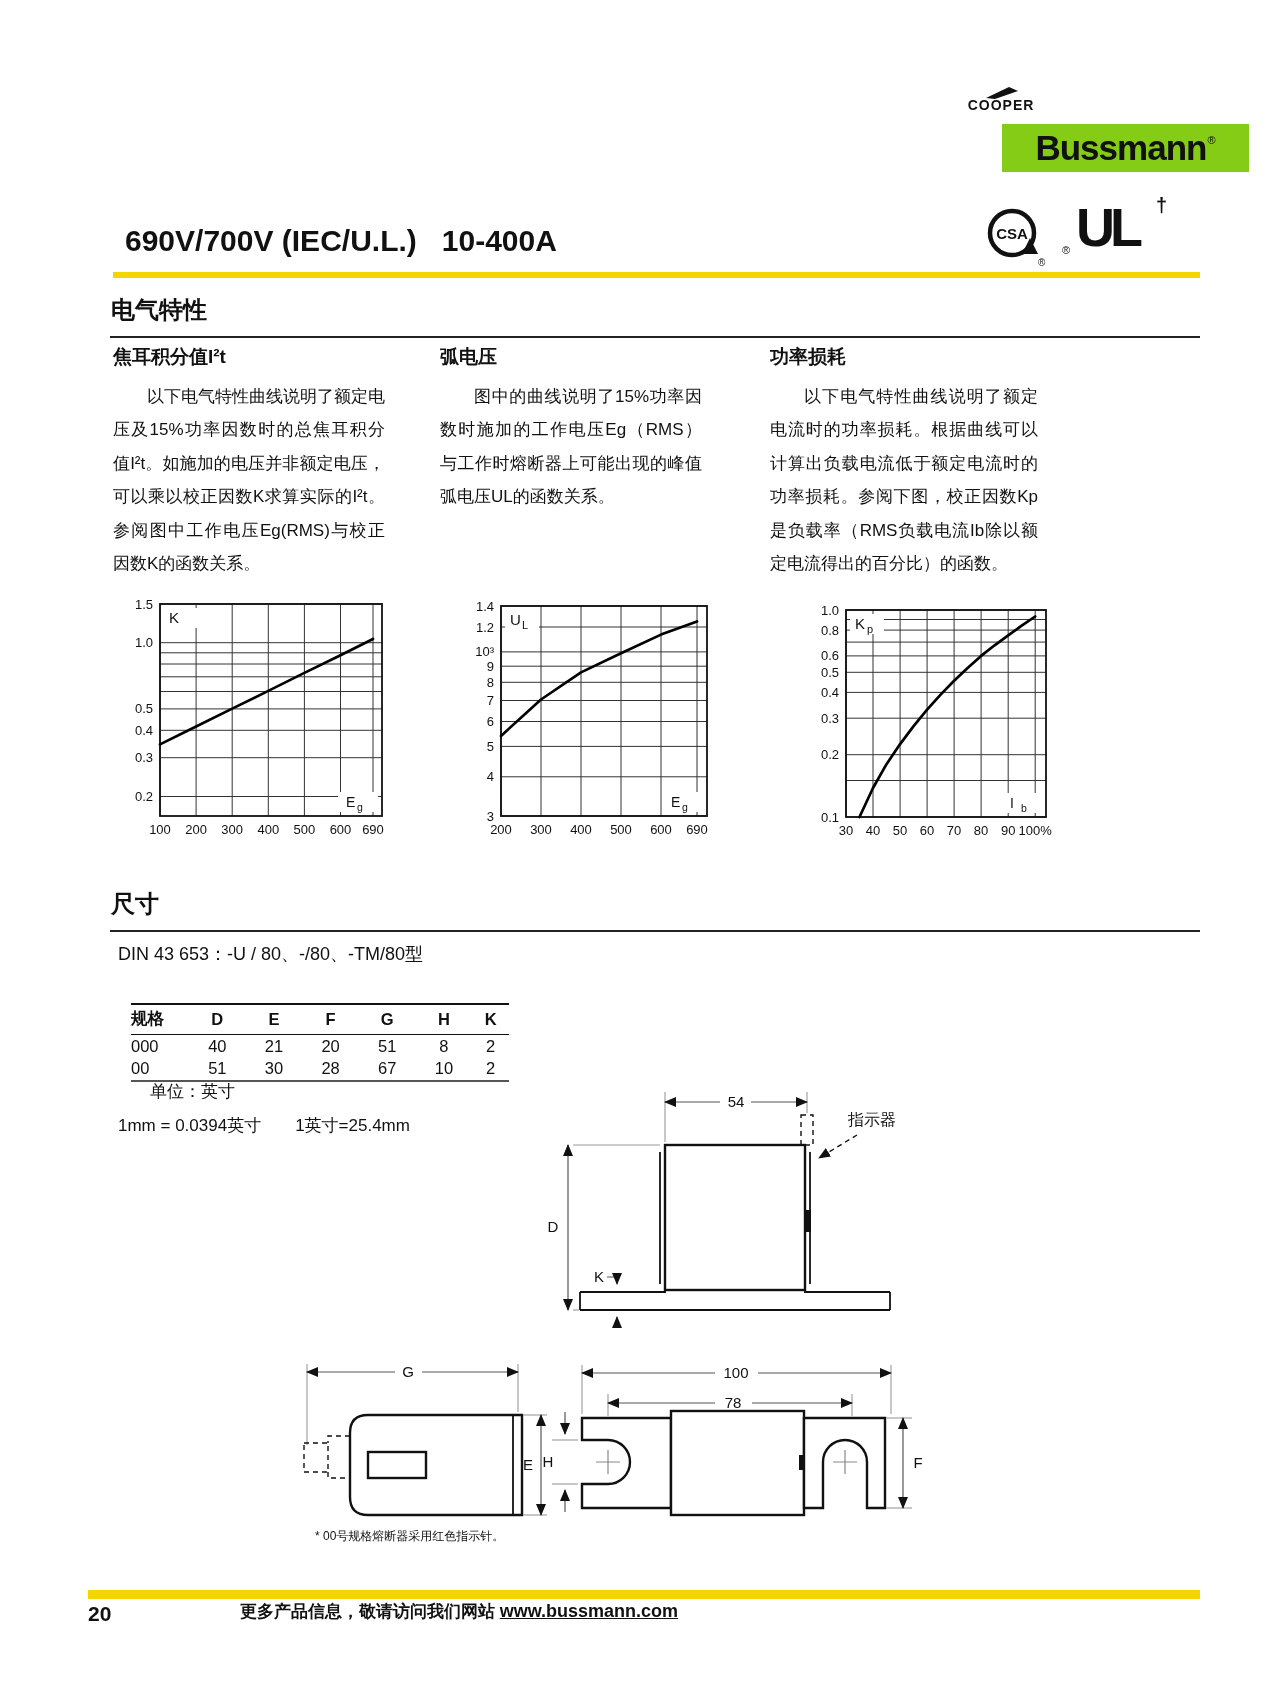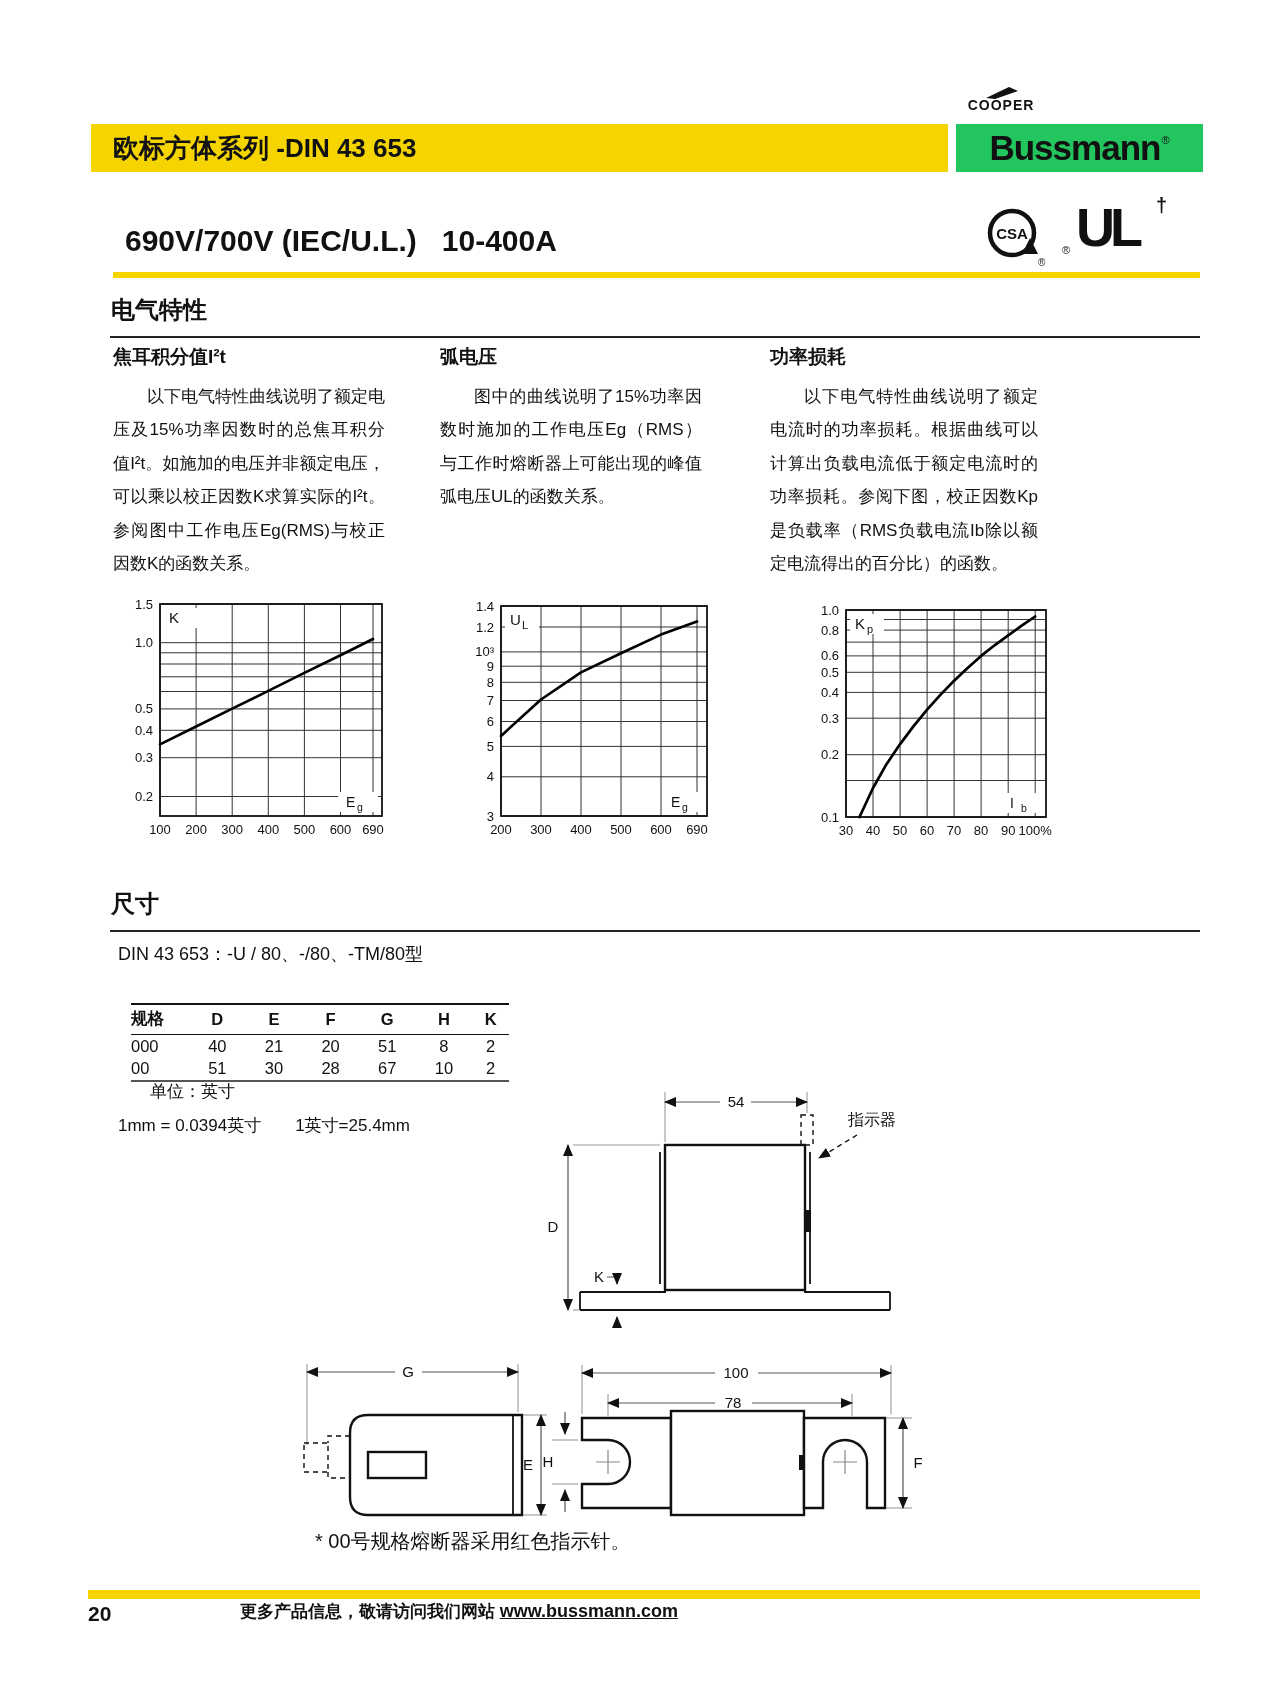--- a/index.html
+++ b/index.html
@@ -6,21 +6,21 @@
   .page{position:relative;width:1287px;height:1689px;background:#fff;margin:0 auto;
         font-family:"Liberation Sans","DejaVu Sans",sans-serif;color:#111;overflow:hidden;}
 
   
   .cooper{position:absolute;left:956px;top:86px;width:90px;text-align:center;}
   .cooper-flag{display:block;margin:0 auto -2px 28px;}
   .cooper-text{font-size:14px;font-weight:bold;letter-spacing:1px;}
   .series-bar{position:absolute;left:91px;top:124px;width:857px;height:48px;background:#F5D400;
               display:flex;align-items:center;padding-left:22px;box-sizing:border-box;}
   .series-bar span{font-size:26px;font-weight:bold;}
-  .brand-box{position:absolute;left:956px;top:124px;width:247px;height:48px;background:#22c55e;
+  .brand-box{position:absolute;left:1002px;top:124px;width:247px;height:48px;background:#84cc16;
              display:flex;align-items:center;justify-content:center;}
   .brand-box .brand{font-size:35px;font-weight:800;letter-spacing:-1px;}
   .brand-box .reg{font-size:11px;vertical-align:top;margin:-16px 0 0 1px;}
   .page-title{position:absolute;left:113px;top:212px;font-size:30px;font-weight:bold;white-space:pre;margin:12px;}
   .csa{position:absolute;left:985px;top:206px;}
   .ulm{position:absolute;left:1058px;top:196px;width:120px;height:70px;}
   .ul-text{position:absolute;left:18px;top:0px;font-size:54px;font-weight:900;letter-spacing:-5px;}
   .ul-dag{position:absolute;left:98px;top:-2px;font-size:20px;font-weight:bold;}
   .ul-reg{position:absolute;left:4px;top:48px;font-size:11px;}
   .yellow-rule{position:absolute;left:113px;top:272px;width:1087px;height:6px;background:#F5D400;}
@@ -59,21 +59,21 @@
   .drawing{position:absolute;}
   .part{stroke:#111;stroke-width:2.4;fill:#fff;}
   .part2{stroke:#111;stroke-width:1.8;fill:none;}
   .dash{stroke:#111;stroke-width:1.4;fill:none;stroke-dasharray:5 4;}
   .dim{stroke:#555;stroke-width:1.2;fill:none;}
   .ext{stroke:#999;stroke-width:1.1;}
   .cross{stroke:#888;stroke-width:1.2;fill:none;}
   .dtx{font:15px "Liberation Sans",sans-serif;fill:#111;}
   .dtx-cn{font:16px "Liberation Sans",sans-serif;fill:#111;}
 
-  .footnote{position:absolute;left:315px;top:1528px;font-size:20px;}
+  .footnote{position:absolute;left:315px;top:1528px;font-size:12px;}
 
   .footer-bar{position:absolute;left:88px;top:1590px;width:1112px;height:9px;background:#F5D400;}
   .page-number{position:absolute;left:88px;top:1602px;font-size:21px;font-weight:bold;}
   .footer-text{position:absolute;left:240px;top:1600px;width:820px;text-align:left;font-size:17px;font-weight:bold;}
   .footer-text .site{font-size:18px;text-decoration:underline;}
 </style>
 </head>
 <body>
 
 <svg width="0" height="0" style="position:absolute">
@@ -89,23 +89,20 @@
 
 <div class="page">
 
   <div class="cooper">
     <svg class="cooper-flag" width="36" height="13" viewBox="0 0 36 13">
       <path d="M2 12 L25 1 L34 5 L11 13 Z" fill="#111"></path>
     </svg>
     <div class="cooper-text">COOPER</div>
   </div>
 
-  <div class="series-bar">
-    <span>欧标方体系列 -DIN 43 653</span>
-  </div>
 
   <div class="brand-box">
     <span class="brand">Bussmann</span>
     <span class="reg">®</span>
   </div>
 
   <h1 class="page-title">690V/700V (IEC/U.L.)   10-400A</h1>
 
   <div class="csa">
     <svg width="62" height="62" viewBox="0 0 62 62">

